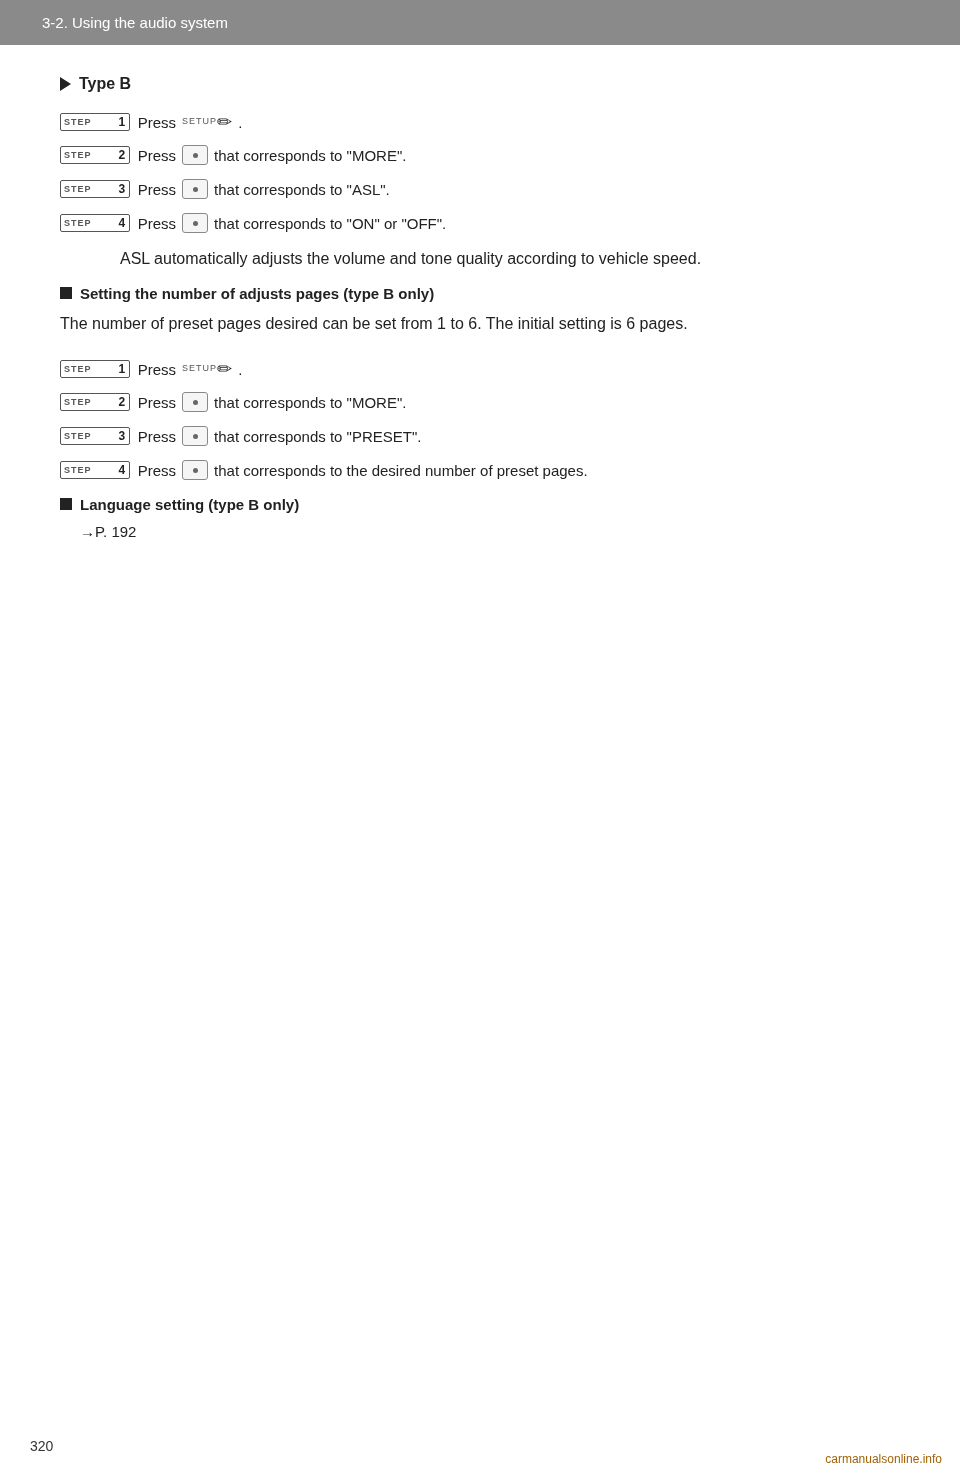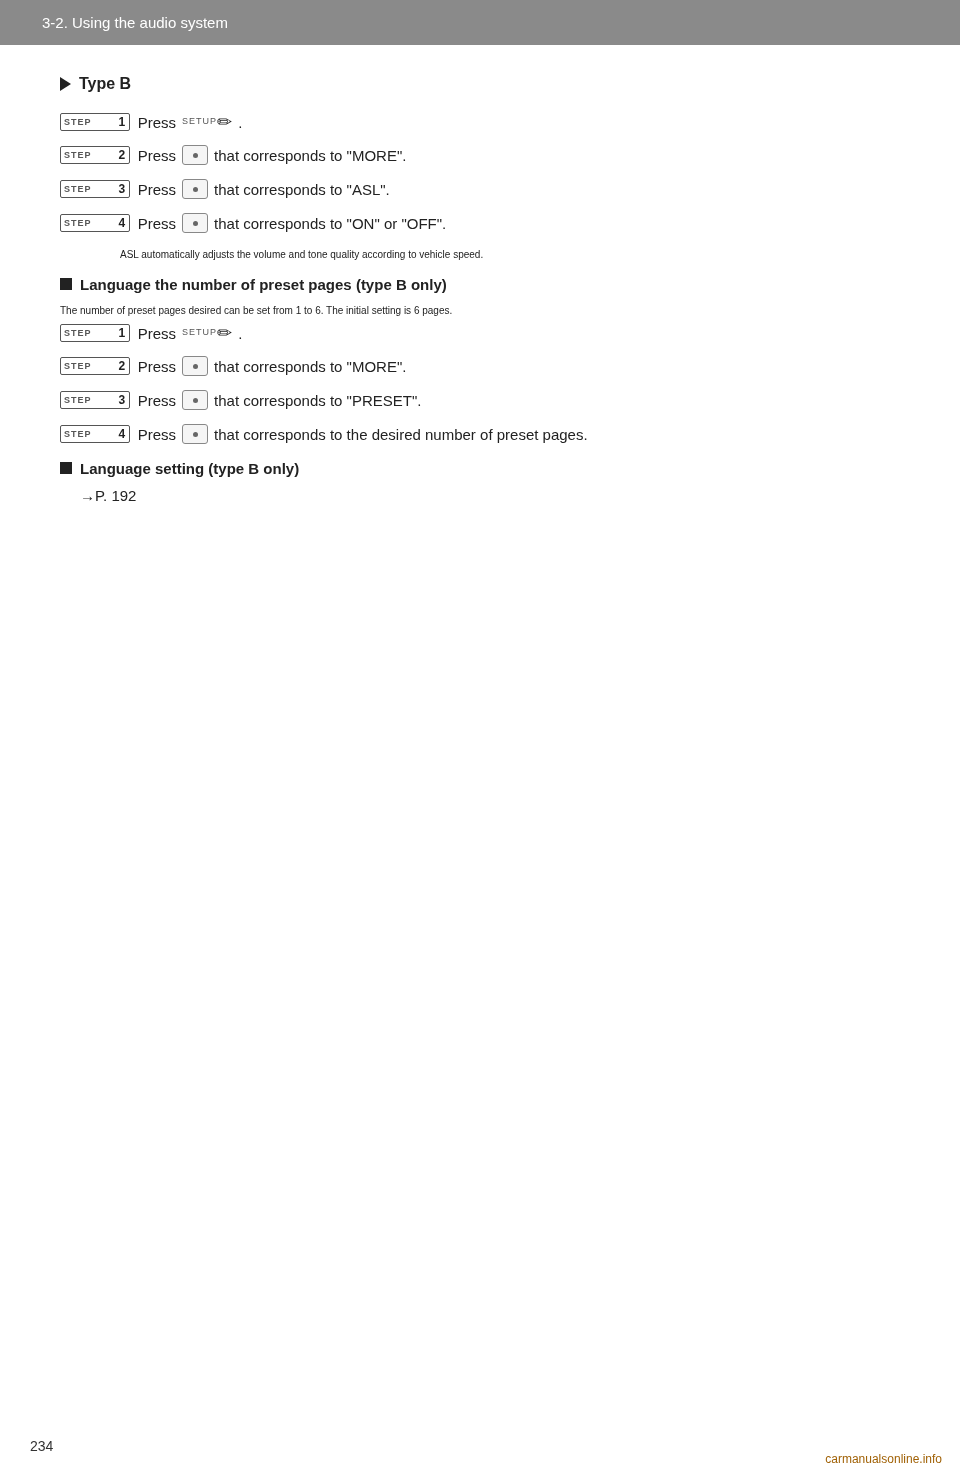--- a/index.html
+++ b/index.html
@@ -106,21 +106,21 @@
       background: #666;
     }
 
     .step-text {
       font-size: 15px;
     }
 
     .indent-text {
       margin-left: 60px;
       margin-bottom: 14px;
-      font-size: 10px;
+      font-size: 16px;
       line-height: 1.5;
       color: #222;
     }
 
     .section-heading {
       display: flex;
       align-items: flex-start;
       margin-bottom: 10px;
       font-size: 15px;
       font-weight: bold;
@@ -130,22 +130,22 @@
       display: inline-block;
       width: 12px;
       height: 12px;
       background: #222;
       margin-right: 8px;
       margin-top: 2px;
       flex-shrink: 0;
     }
 
     .section-body-text {
-      font-size: 10px;
-      margin-bottom: 6px;
+      font-size: 16px;
+      margin-bottom: 24px;
       line-height: 1.5;
       color: #222;
     }
 
     .arrow-ref {
       font-size: 15px;
       margin-top: 4px;
     }
 
     .page-number {
@@ -249,21 +249,21 @@
     <span class="step-text">that corresponds to "ON" or "OFF".</span>
   </div>
 
   <div class="indent-text">
     <span>ASL automatically adjusts the volume and tone quality according to vehicle speed.</span>
   </div>
 
   <div style="margin-bottom: 16px;">
     <div class="section-heading">
       <span class="black-square"></span>
-      <span>Language the number of preset pages (type B only)</span>
+      <span>Setting the number of adjusts pages (type B only)</span>
     </div>
     <p class="section-body-text">The number of preset pages desired can be set from 1 to 6. The initial setting is 6 pages.</p>
 
     <div class="step-row">
       <span class="step-badge">
         <span class="step-word">STEP</span>
         <span class="step-num">1</span>
       </span>
       <span class="press-word">Press</span>
       <span class="setup-icon-wrap">
@@ -316,18 +316,18 @@
       <span>Language setting (type B only)</span>
     </div>
     <div class="arrow-ref" style="margin-left: 20px;">
       <span>→P. 192</span>
     </div>
   </div>
 
 </div>
 
 <div class="page-number">
-  <span>234</span>
+  <span>320</span>
 </div>
 
 <div class="watermark">
   <span>carmanualsonline.info</span>
 </div>
 
 </body></html>

